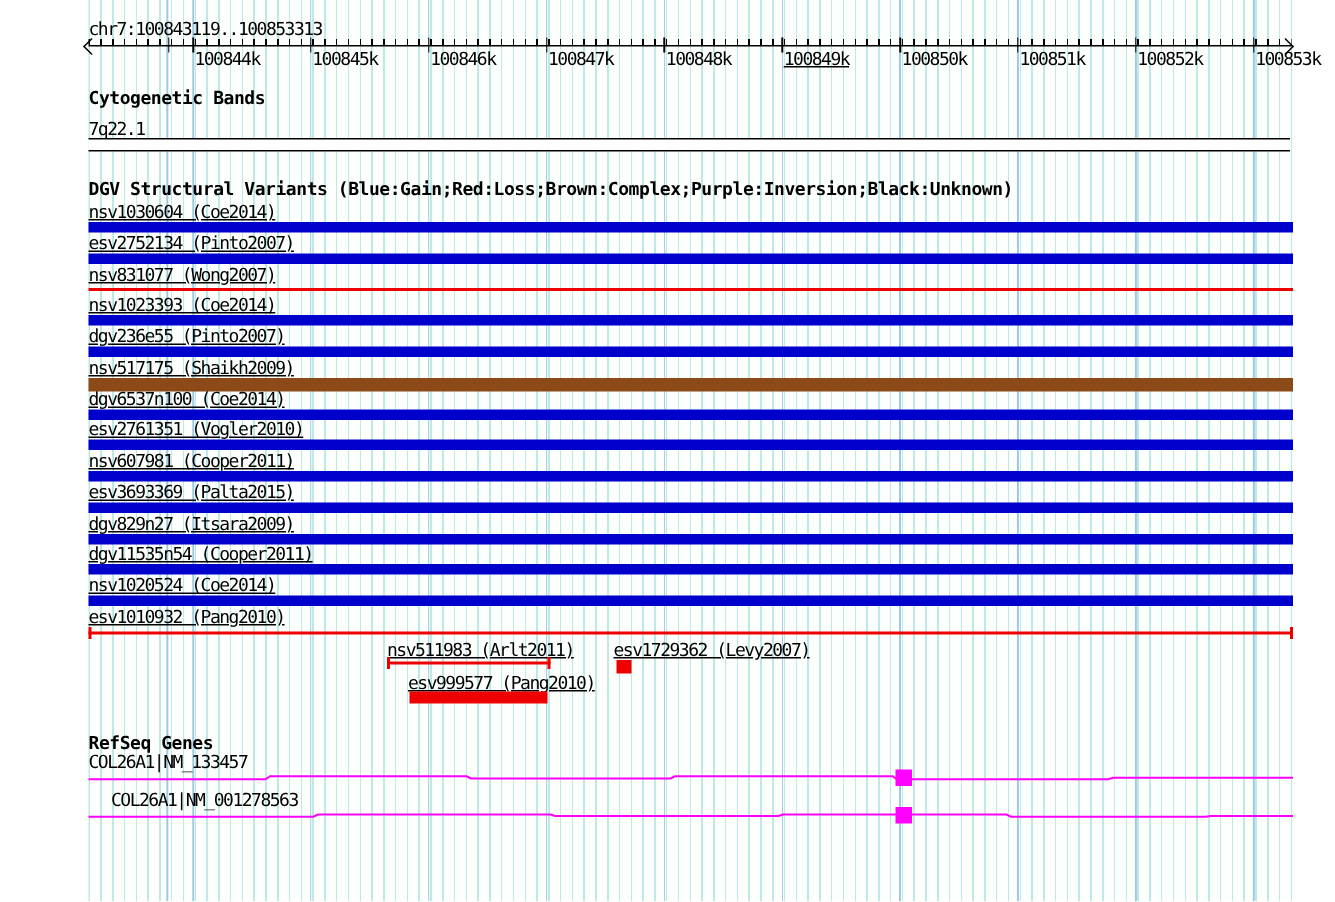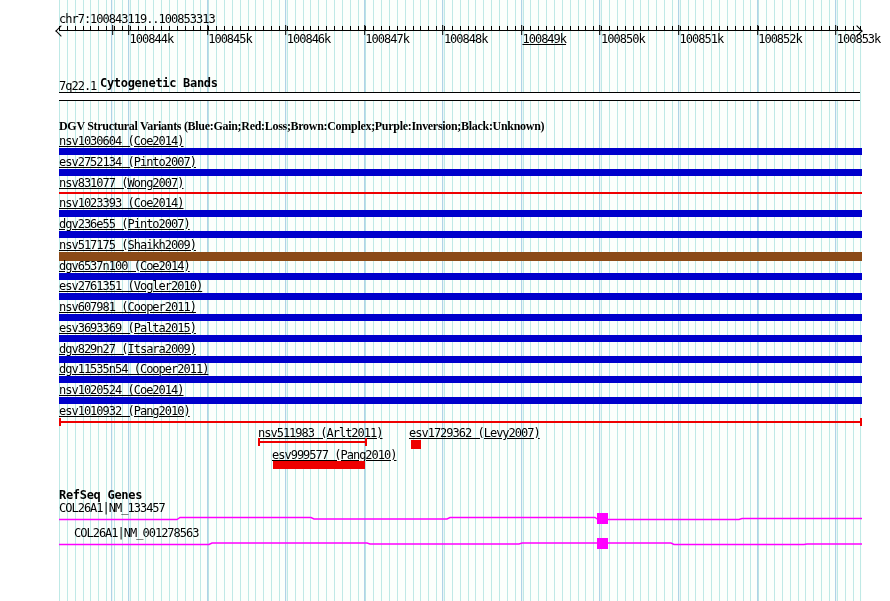--- a/index.html
+++ b/index.html
@@ -55,25 +55,25 @@
       <span class="txt tick-label" style="left: 240.342px;">100846k</span>
       <span class="txt tick-label" style="left: 318.913px;">100847k</span>
       <span class="txt tick-label" style="left: 397.484px;">100848k</span>
       <span class="txt tick-label" style="left: 476.055px; text-decoration: underline;">100849k</span>
       <span class="txt tick-label" style="left: 554.626px;">100850k</span>
       <span class="txt tick-label" style="left: 633.197px;">100851k</span>
       <span class="txt tick-label" style="left: 711.768px;">100852k</span>
       <span class="txt tick-label" style="left: 790.339px;">100853k</span>
     </div>
 
-  <span class="txt bold" style="left:59px; top:77px;margin-left:41px;">Cytogenetic Bands</span>
+  <span class="txt bold" style="left:59px; top:59px;">Cytogenetic Bands</span>
   <span class="txt" style="left:59px; top:80px;">7q22.1</span>
   <div class="band-rect"></div>
 
-  <span class="txt bold" style="left:59px; top:120px;font-family:Liberation Serif, serif;">DGV Structural Variants (Blue:Gain;Red:Loss;Brown:Complex;Purple:Inversion;Black:Unknown)</span>
+  <span class="txt bold" style="left:59px; top:120px;">DGV Structural Variants (Blue:Gain;Red:Loss;Brown:Complex;Purple:Inversion;Black:Unknown)</span>
   <div>
       <div class="variant-row" style="top: 135px;">
         <span class="txt variant-label">nsv1030604 (Coe2014)</span>
         <div class="glyph" style="left: 0px; top: 13px; width: 803px; height: 7px; background: rgb(0, 0, 204);"></div>
       </div>
       <div class="variant-row" style="top: 155.77px;">
         <span class="txt variant-label">esv2752134 (Pinto2007)</span>
         <div class="glyph" style="left: 0px; top: 13px; width: 803px; height: 7px; background: rgb(0, 0, 204);"></div>
       </div>
       <div class="variant-row" style="top: 176.54px;">

